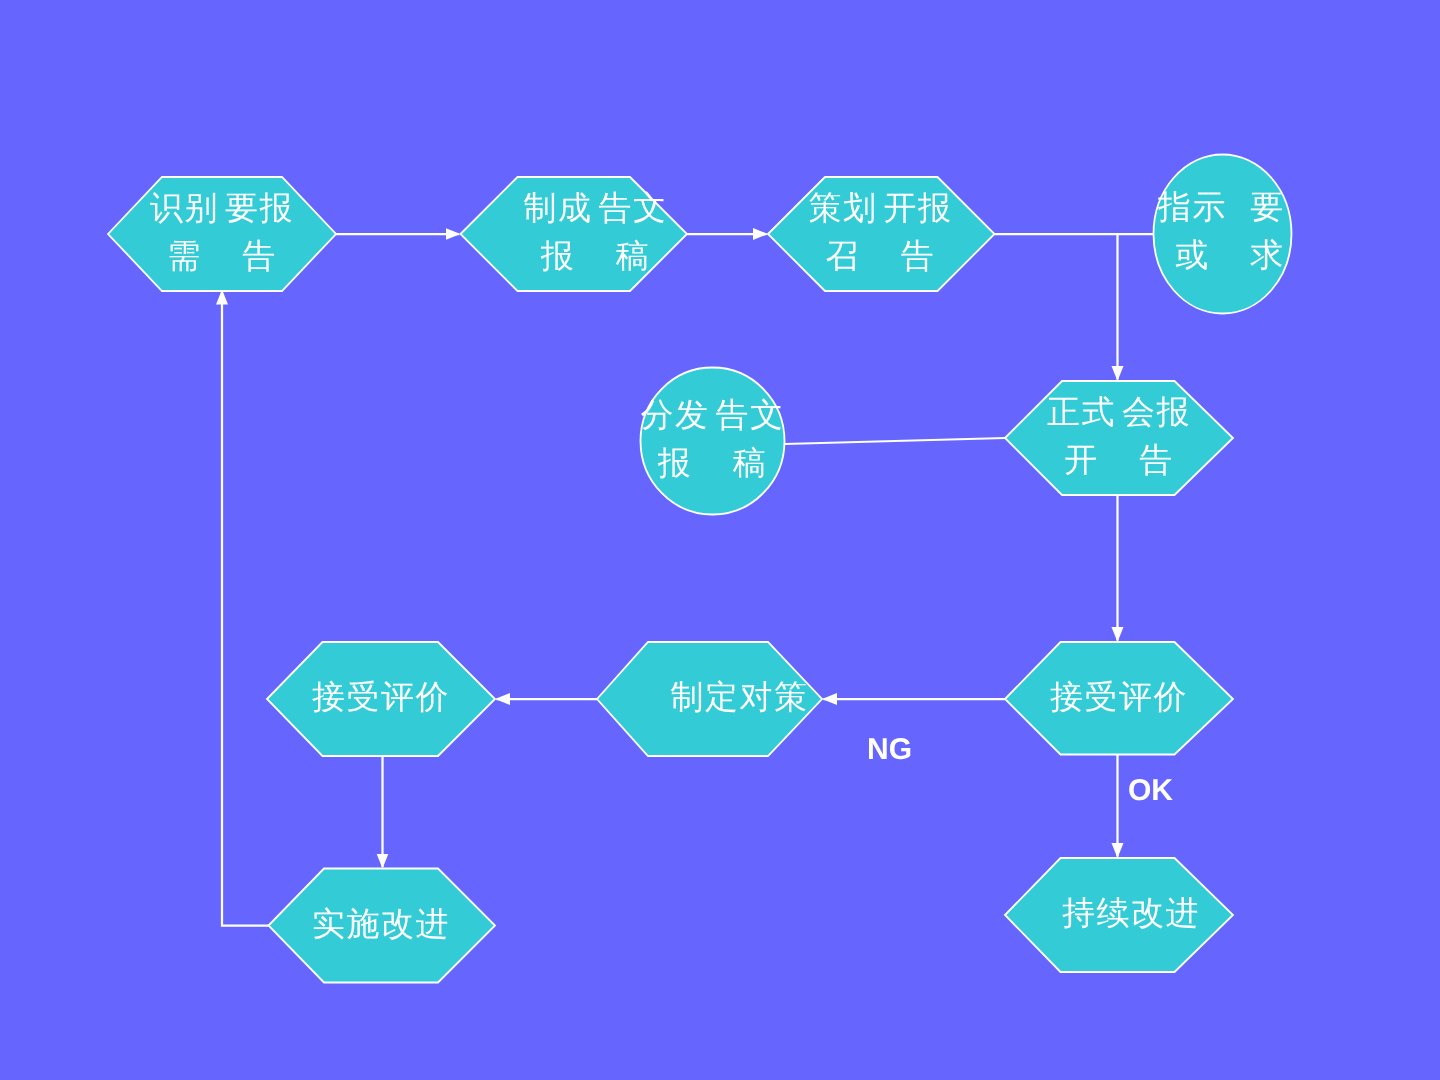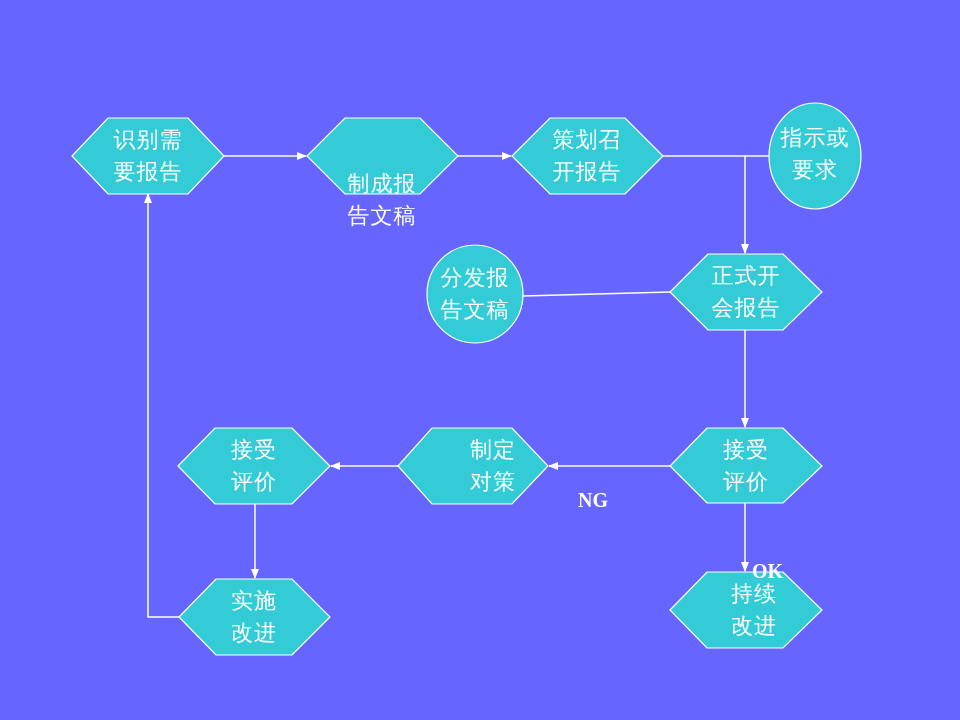--- a/index.html
+++ b/index.html
@@ -10,27 +10,27 @@
     font-family: "DejaVu Serif", "Liberation Serif", serif;
   }
   #diagram { position: absolute; left: 0; top: 0; }
   .node-label {
     position: absolute;
     color: #FFFFFF;
     font-size: 22px;
     line-height: 32px;
     text-align: center;
     letter-spacing: 1px;
-    display: flex; flex-direction: column; align-items: center; justify-content: center;
+    display: flex; align-items: center; justify-content: center;
     pointer-events: none;
   }
   .edge-label {
     position: absolute;
     color: #FFFFFF;
-    font-family: Liberation Serif, serif;
+    font-family: Liberation Sans, sans-serif;
     font-weight: bold;
     font-size: 20px;
   }
 </style>
 </head>
 <body>
 
 <svg id="diagram" width="960" height="720" viewBox="0 0 960 720">
   <defs>
     <marker id="arrow" markerWidth="10" markerHeight="10" refX="9" refY="5" orient="auto" markerUnits="userSpaceOnUse">
@@ -64,21 +64,21 @@
     <polygon points="178,466 215,428 292,428 330,466 292,504 215,504"></polygon>
     <polygon points="179,617 216,579 292,579 330,617 292,655 216,655"></polygon>
     <polygon points="670,610 707,572 783,572 822,610 783,648 707,648"></polygon>
   </g>
 </svg>
 
 <div class="node-label" style="left:98px;top:122px;width:100px;height:68px;">
   <span>识别需</span>
   <span>要报告</span>
 </div>
-<div class="node-label" style="left:332px;top:122px;width:100px;height:68px;margin-top:44px;">
+<div class="node-label" style="left:347px;top:122px;width:100px;height:68px;">
   <span>制成报</span>
   <span>告文稿</span>
 </div>
 <div class="node-label" style="left:537px;top:122px;width:100px;height:68px;">
   <span>策划召</span>
   <span>开报告</span>
 </div>
 <div class="node-label" style="left:765px;top:122px;width:100px;height:68px;font-family:Liberation Mono, monospace;">
   <span>指示或</span>
   <span>要求</span>
@@ -106,13 +106,13 @@
 <div class="node-label" style="left:204px;top:583px;width:100px;height:68px;text-align:center;">
   <span>实施</span>
   <span>改进</span>
 </div>
 <div class="node-label" style="left:704px;top:576px;width:100px;height:68px;">
   <span>持续</span>
   <span>改进</span>
 </div>
 
 <div class="edge-label" style="left:578px;top:489px;">NG</div>
-<div class="edge-label" style="left:752px;top:560px;">OK</div>
+<div class="edge-label" style="left:752px;top:516px;">OK</div>
 
 </body></html>

